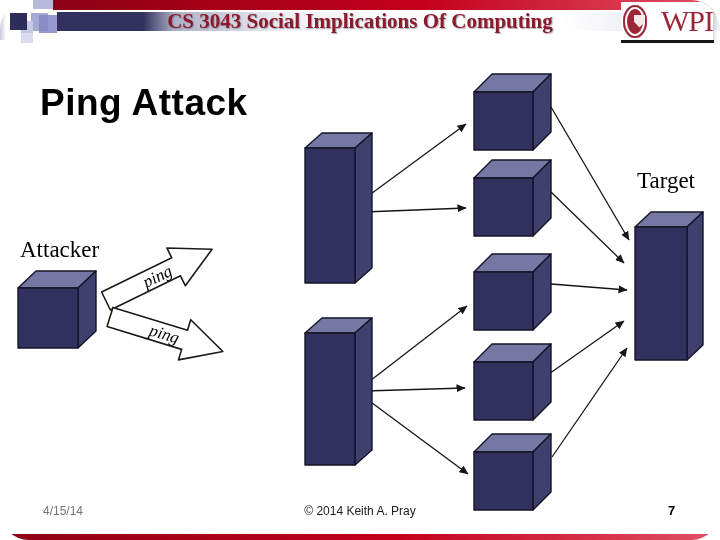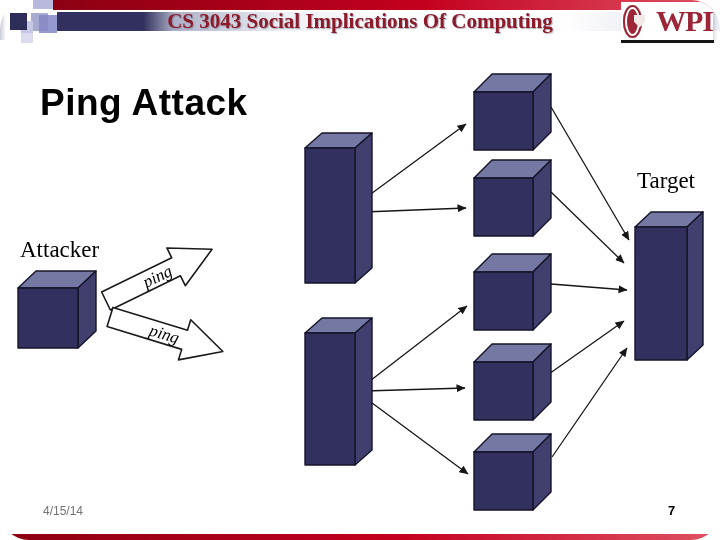--- a/index.html
+++ b/index.html
@@ -26,21 +26,21 @@
   .sq-f{left:21px;top:33px;width:12px;height:10px;background:#dadbee;}
 
   .wpi-box{position:absolute;left:621px;top:2px;width:92px;height:38px;background:#fff;
            display:flex;align-items:center;justify-content:flex-start;box-shadow:2px 2px 3px rgba(0,0,0,.15);}
   .wpi-rule{position:absolute;left:621px;top:40px;width:93px;height:3px;background:#151515;}
   .wpi-seal{position:relative;width:33px;height:33px;margin-left:2px;border-radius:50%;
             background:var(--wpi-maroon);
             box-shadow:inset 0 0 0 2px var(--wpi-maroon),inset 0 0 0 4px #fff,inset 0 0 0 14px var(--wpi-maroon);}
   .wpi-shield{position:absolute;left:11px;top:10px;width:11px;height:13px;background:#f3e9e9;
             clip-path:polygon(0 0,100% 0,100% 55%,50% 100%,0 55%);}
-  .wpi-text{font-family:"Liberation Serif",serif;font-weight:bold;font-size:30px;
+  .wpi-text{font-family:"Liberation Serif",serif;font-weight:normal;font-size:30px;
             color:var(--wpi-maroon);letter-spacing:-1px;margin-left:14px;line-height:1;}
 
   
   .page-title{position:absolute;left:40px;top:82px;font-size:37px;font-weight:800;color:#000;
               font-family:"Liberation Sans",sans-serif;letter-spacing:.5px;}
   svg.diagram{position:absolute;left:0;top:0;}
   .face-front{fill:var(--box-front);stroke:#14142a;stroke-width:1.4;stroke-linejoin:round;}
   .face-top{fill:var(--box-top);stroke:#14142a;stroke-width:1.4;stroke-linejoin:round;}
   .face-side{fill:var(--box-side);stroke:#14142a;stroke-width:1.4;stroke-linejoin:round;}
   .node-label{font-family:"Liberation Serif",serif;font-size:23px;fill:#000;}
@@ -160,16 +160,17 @@
 
     <text class="node-label" x="637" y="188">Target</text>
     <g>
       <polygon class="face-top" points="635,227 651,212 703,212 687,227"></polygon>
       <polygon class="face-side" points="687,227 703,212 703,345 687,360"></polygon>
       <polygon class="face-front" points="635,227 687,227 687,360 635,360"></polygon>
     </g>
   </svg>
 
   <div class="footer-date">4/15/14</div>
+  <div class="footer-copy">© 2014 Keith A. Pray</div>
   <div class="footer-num">7</div>
   <div class="bottom-red"></div>
 
 </div>
 
 </body></html>

